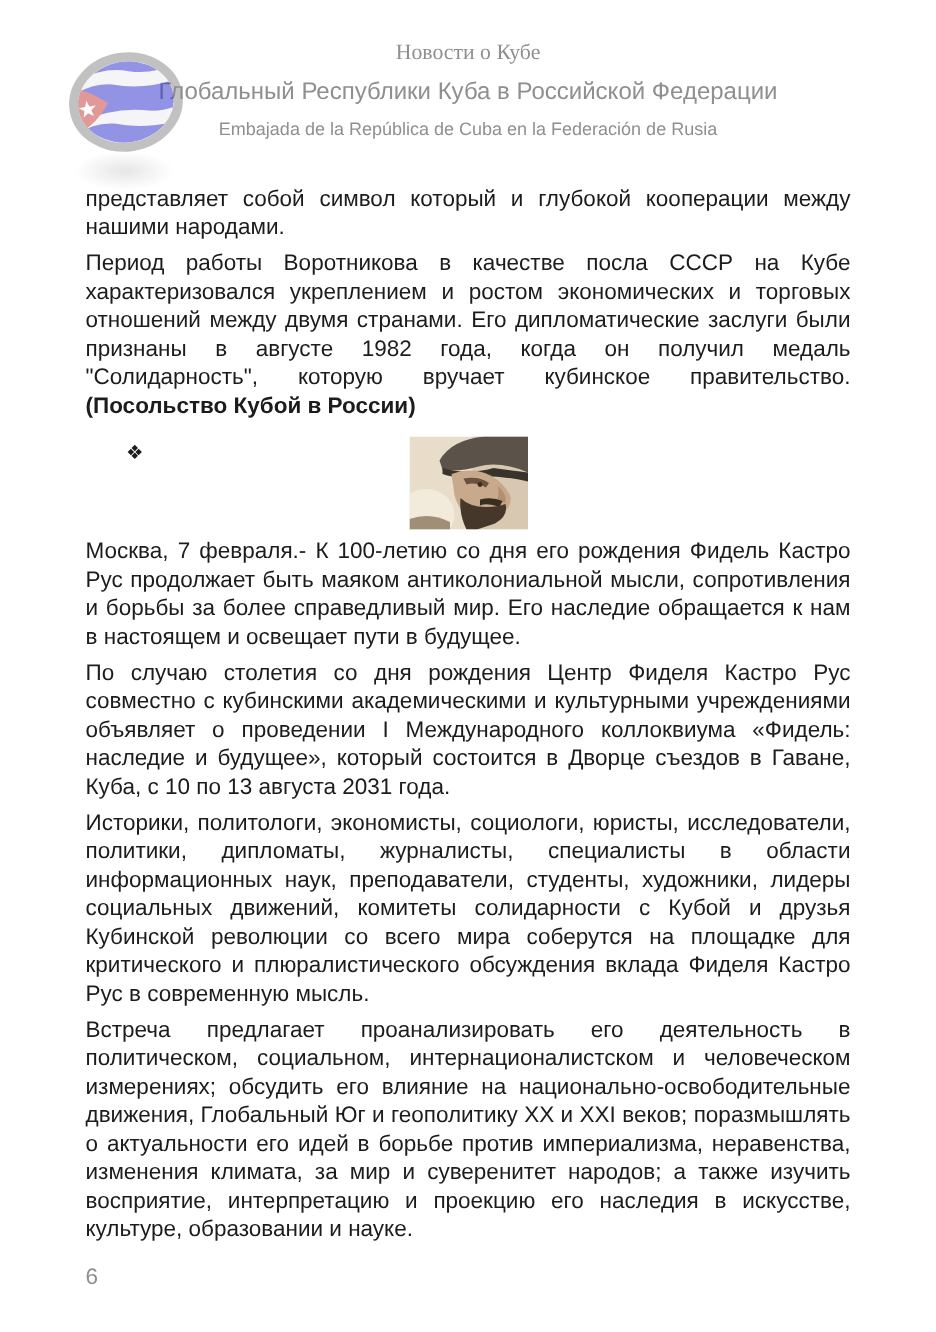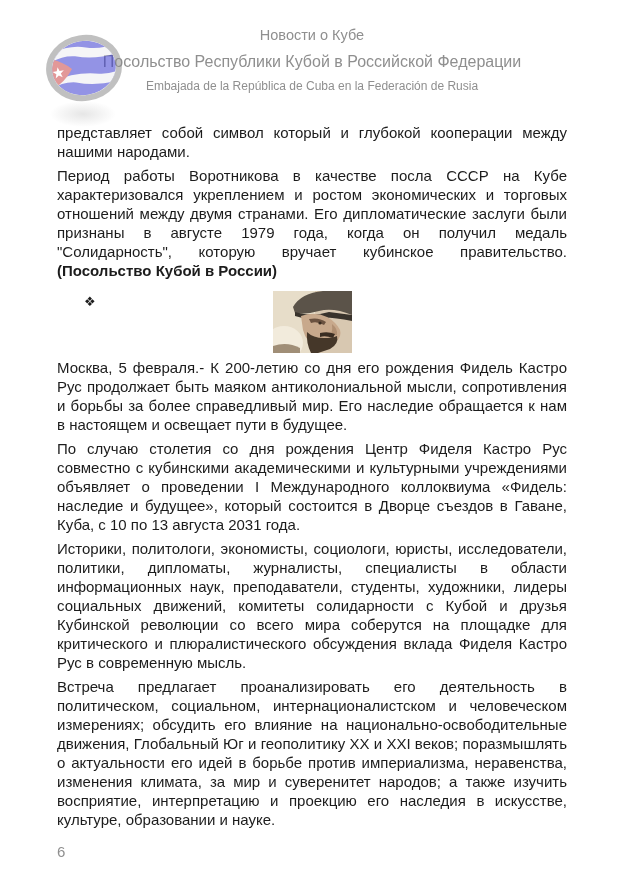--- a/index.html
+++ b/index.html
@@ -13,21 +13,21 @@
     height: 888px;
     background: #ffffff;
     overflow: hidden;
     font-family: "Liberation Sans", sans-serif;
   }
   
   .page-header {
     text-align: center;
     color: #8f8f8f;
   }
-  .nl-title   { margin-top: 27px; font-size: 14.5px; line-height: 17px; }
+  .nl-title   { margin-top: 27px; font-size: 14.5px; line-height: 17px; font-family: Liberation Serif, serif; }
   .embassy-ru { margin-top: 8px;  font-size: 16px;   line-height: 19px; }
   .embassy-es { margin-top: 6px;  font-size: 12px;   line-height: 19px; }
 
   .logo-wrap {
     position: absolute;
     left: 44px;
     top: 33px;
     width: 80px;
     height: 70px;
   }
@@ -104,29 +104,29 @@
           <polygon fill="#ffffff" points="14,30 15.41,34.06 19.71,34.15 16.28,36.74 17.53,40.85 14,38.4 10.47,40.85 11.72,36.74 8.29,34.15 12.59,34.06"></polygon>
         </g>
         <ellipse cx="40" cy="35" rx="35" ry="30" fill="none" stroke="#8e8e8e" stroke-width="6"></ellipse>
       </g>
     </svg>
   </div>
   <div class="logo-shadow"></div>
 
   <header class="page-header">
     <div class="nl-title">Новости о Кубе</div>
-    <div class="embassy-ru">Посольство Республики Кубой в Российской Федерации</div>
+    <div class="embassy-ru">Глобальный Республики Куба в Российской Федерации</div>
     <div class="embassy-es">Embajada de la República de Cuba en la Federación de Rusia</div>
   </header>
 
   <main class="article">
 
     <p>представляет собой символ который и глубокой кооперации между нашими народами.</p>
 
-    <p><span>Период работы Воротникова в качестве посла СССР на Кубе характеризовался укреплением и ростом экономических и торговых отношений между двумя странами. Его дипломатические заслуги были признаны в августе 1979 года, когда он получил медаль "Солидарность", которую вручает кубинское правительство.</span> <strong class="attribution">(Посольство Кубой в России)</strong></p>
+    <p><span>Период работы Воротникова в качестве посла СССР на Кубе характеризовался укреплением и ростом экономических и торговых отношений между двумя странами. Его дипломатические заслуги были признаны в августе 1982 года, когда он получил медаль "Солидарность", которую вручает кубинское правительство.</span> <strong class="attribution">(Посольство Кубой в России)</strong></p>
 
     <div class="section-heading">
       <span class="bullet">❖</span>
     </div>
 
     <div class="photo-row">
       <svg width="79" height="62" viewBox="0 0 79 62">
         <rect width="79" height="62" fill="#e7ddc9"></rect>
         <rect x="42" width="37" height="62" fill="#d8c8b1"></rect>
         <ellipse cx="11" cy="52" rx="19" ry="17" fill="#f2ebdc"></ellipse>
@@ -141,21 +141,21 @@
         <circle cx="47" cy="32" r="1.6" fill="#3a2d22"></circle>
 
         <path d="M59,33 Q65,38 64,44 L58,44 Q60,38 59,33 Z" fill="#b08f72"></path>
 
         <path d="M47,42 Q55,40 62,43 L60,47 Q52,44 47,46 Z" fill="#3a2d22"></path>
 
         <path d="M34,41 Q40,47 51,47 Q59,47 64,45 Q66,53 57,58 L45,62 L38,62 Q33,52 34,41 Z" fill="#453729"></path>
       </svg>
     </div>
 
-    <p>Москва, 5 февраля.- К 200-летию со дня его рождения Фидель Кастро Рус продолжает быть маяком антиколониальной мысли, сопротивления и борьбы за более справедливый мир. Его наследие обращается к нам в настоящем и освещает пути в будущее.</p>
+    <p>Москва, 7 февраля.- К 100-летию со дня его рождения Фидель Кастро Рус продолжает быть маяком антиколониальной мысли, сопротивления и борьбы за более справедливый мир. Его наследие обращается к нам в настоящем и освещает пути в будущее.</p>
     <p>По случаю столетия со дня рождения Центр Фиделя Кастро Рус совместно с кубинскими академическими и культурными учреждениями объявляет о проведении I Международного коллоквиума «Фидель: наследие и будущее», который состоится в Дворце съездов в Гаване, Куба, с 10 по 13 августа 2031 года.</p>
     <p>Историки, политологи, экономисты, социологи, юристы, исследователи, политики, дипломаты, журналисты, специалисты в области информационных наук, преподаватели, студенты, художники, лидеры социальных движений, комитеты солидарности с Кубой и друзья Кубинской революции со всего мира соберутся на площадке для критического и плюралистического обсуждения вклада Фиделя Кастро Рус в современную мысль.</p>
     <p>Встреча предлагает проанализировать его деятельность в политическом, социальном, интернационалистском и человеческом измерениях; обсудить его влияние на национально-освободительные движения, Глобальный Юг и геополитику XX и XXI веков; поразмышлять о актуальности его идей в борьбе против империализма, неравенства, изменения климата, за мир и суверенитет народов; а также изучить восприятие, интерпретацию и проекцию его наследия в искусстве, культуре, образовании и науке.</p>
 
     <div class="page-number">6</div>
   </main>
 
 </div>
 
 </body></html>

